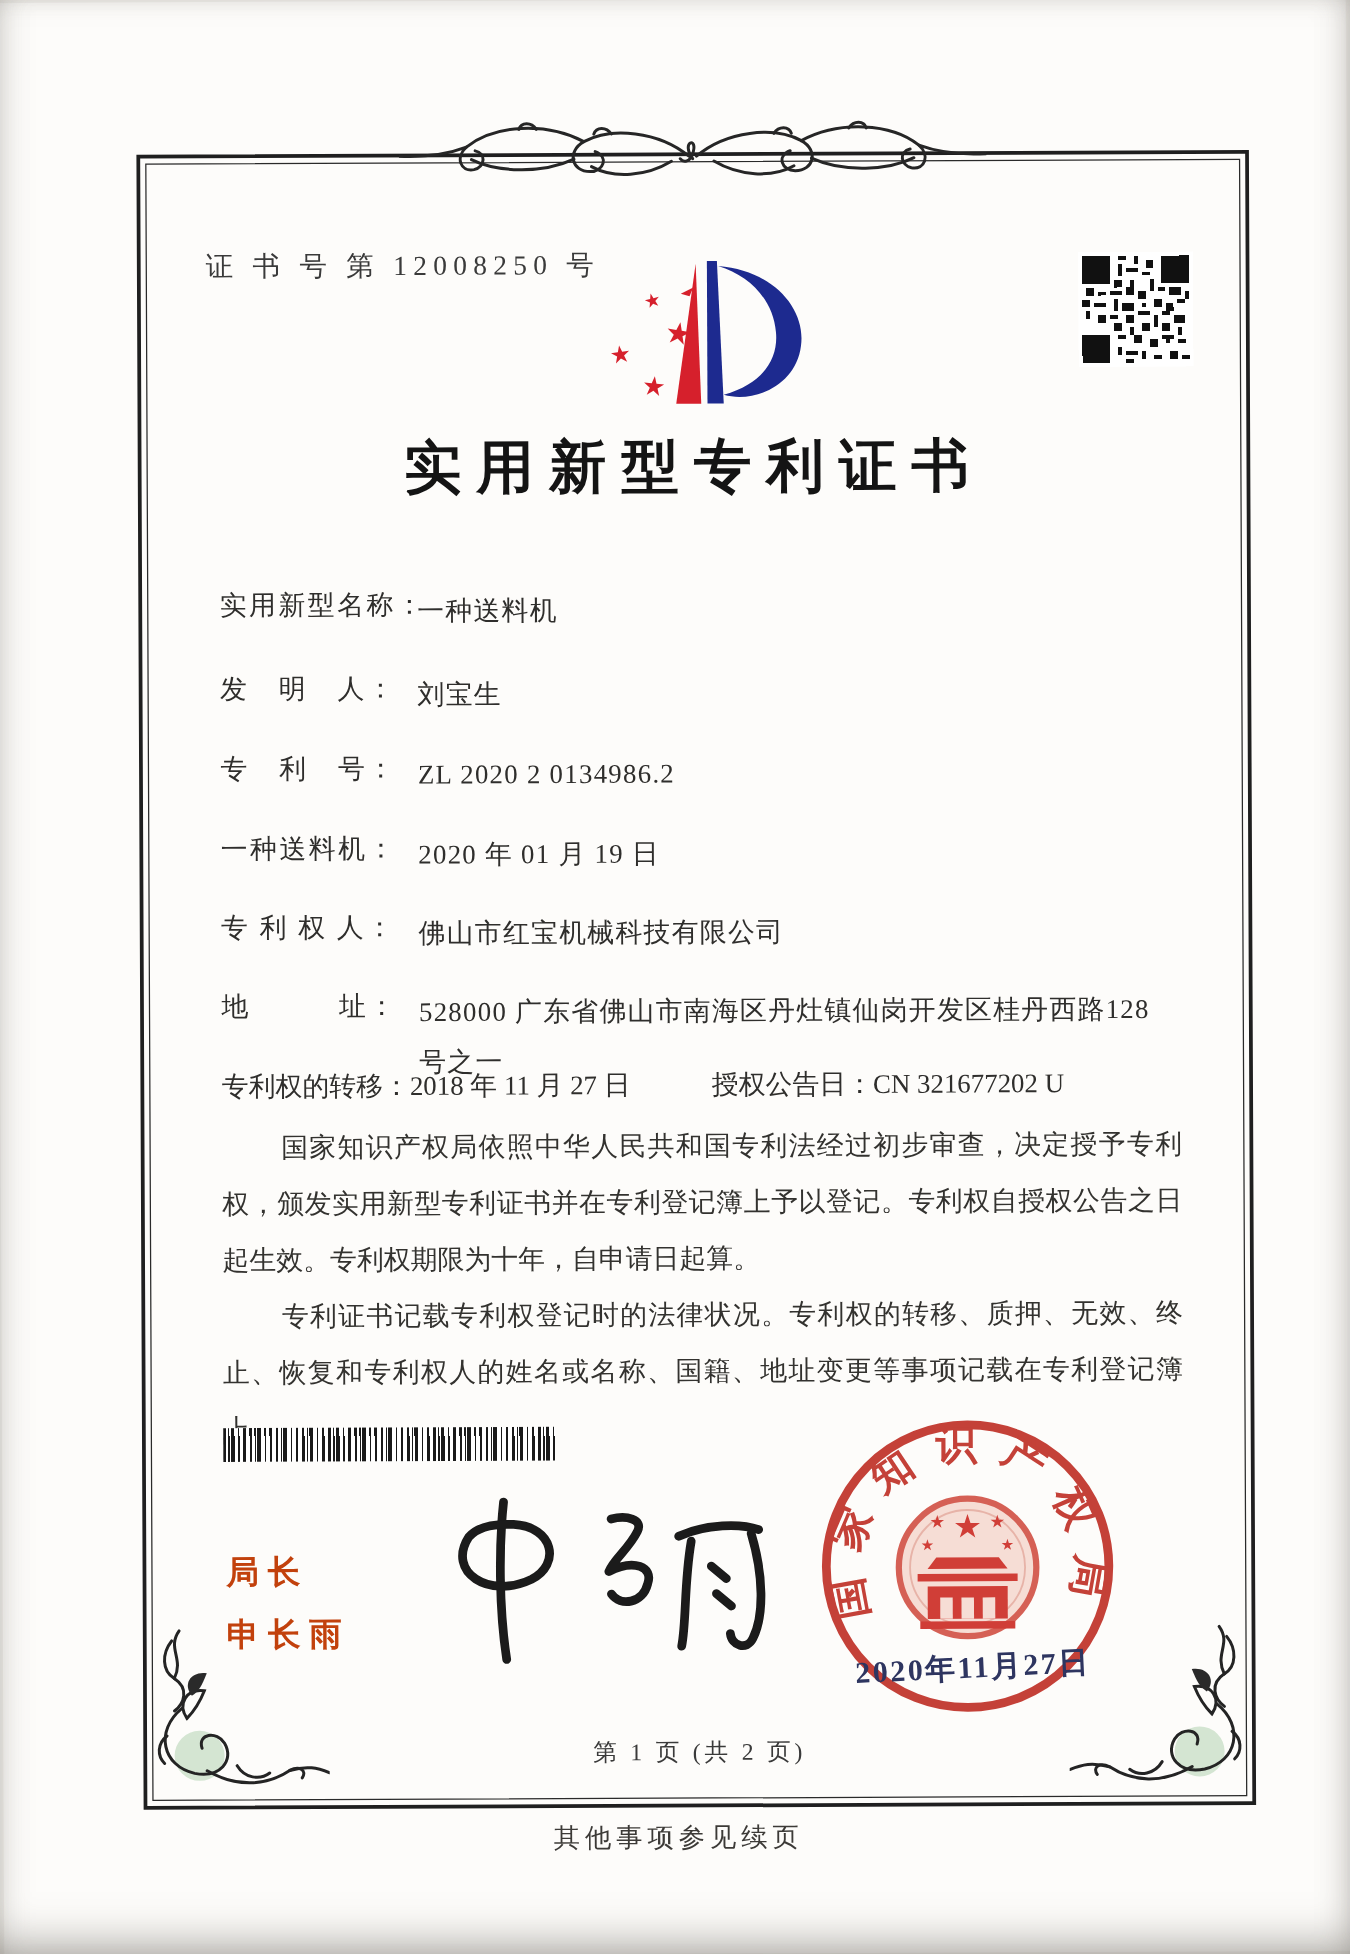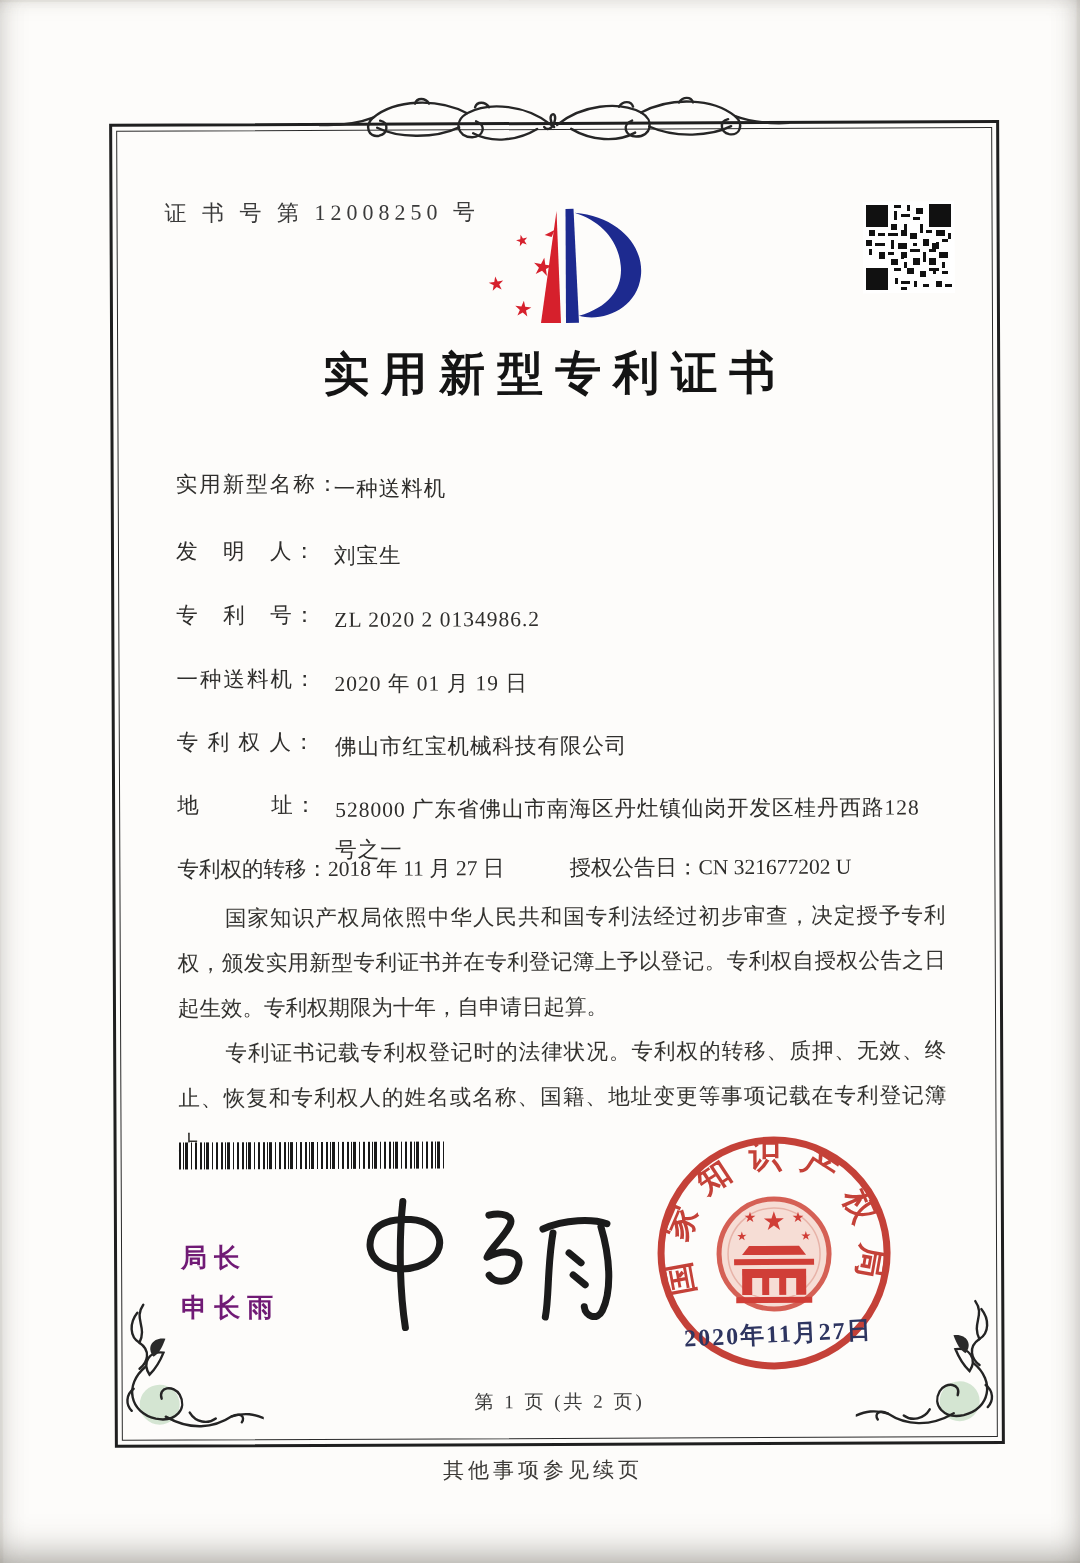--- a/index.html
+++ b/index.html
@@ -25,21 +25,21 @@
   .grant2{position:absolute;left:392px;top:0;white-space:nowrap;}
   .paras{position:absolute;left:62px;top:770px;width:768px;font-size:21.5px;line-height:45px;
          color:#33322f;text-align:justify;}
   .paras p{margin:0;text-indent:2.2em;}
   .barcode{position:absolute;left:62px;top:1016px;width:266px;height:27px;
     background:repeating-linear-gradient(90deg,
       #191919 0 2px,#fff 2px 4px,#191919 4px 5px,#fff 5px 6px,
       #191919 6px 9px,#fff 9px 12px,#191919 12px 13px,#fff 13px 16px,
       #191919 16px 18px,#fff 18px 21px);}
   .signer{position:absolute;left:64px;top:1106px;font-family:"Liberation Sans","DejaVu Sans",sans-serif;
-          font-weight:600;font-size:26px;letter-spacing:7px;color:#701a75;line-height:50px;}
+          font-weight:600;font-size:26px;letter-spacing:7px;color:#c2410c;line-height:50px;}
   .signature{position:absolute;left:222px;top:1070px;width:280px;height:140px;}
   .seal{position:absolute;left:526px;top:998px;width:262px;height:262px;opacity:.93;mix-blend-mode:multiply;}
   .seal-date{position:absolute;left:536px;top:1194px;width:250px;text-align:center;
              font-size:24px;font-weight:bold;letter-spacing:2px;color:#2e3560;transform:rotate(-2.5deg);}
   .page-info{position:absolute;left:0;top:1264px;width:100%;text-align:center;
              font-size:19px;letter-spacing:3px;color:#3a3a3a;}
   .continuation{position:absolute;left:0;top:1456px;width:100%;text-align:center;
                 font-size:21px;letter-spacing:4px;color:#3c3a37;}
   .flourish{position:absolute;left:50%;top:-42px;transform:translateX(-50%);}
   .corner{position:absolute;width:160px;height:160px;}

